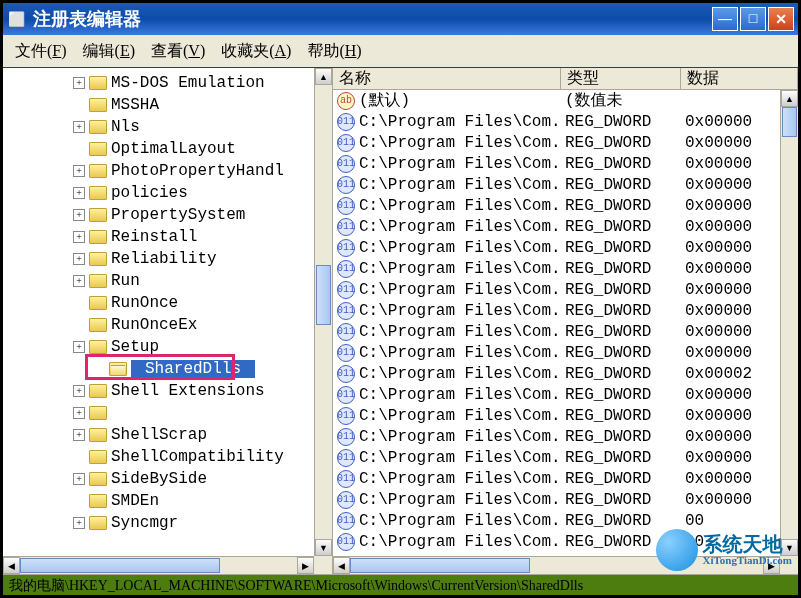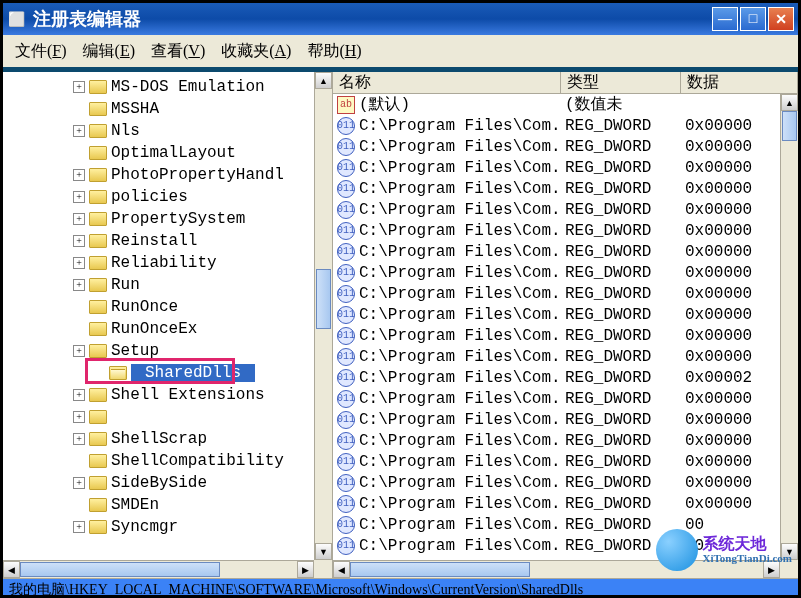--- a/index.html
+++ b/index.html
@@ -4,21 +4,21 @@
 <style>
 * { margin: 0; padding: 0; box-sizing: border-box; }
 body { font-family: SimSun, "宋体", serif; font-size: 16px; background: #fff; width: 801px; height: 598px; overflow: hidden; position: relative; border: 3px solid #000; }
 .titlebar { height: 32px; background: linear-gradient(to bottom, #1a5bb8 0%, #0d4ba8 50%, #3a7ae0 100%); display: flex; align-items: center; padding: 0 4px; color: #fff; }
 .titlebar .icon { width: 20px; height: 20px; margin-right: 6px; display: flex; align-items: center; justify-content: center; font-size: 14px; }
 .titlebar .title { flex: 1; font-weight: bold; font-size: 18px; }
 .winbtns { display: flex; gap: 2px; }
 .winbtn { width: 26px; height: 24px; display: flex; align-items: center; justify-content: center; border: 1px solid #fff; font-size: 14px; font-weight: bold; }
 .winbtn.min, .winbtn.max { background: linear-gradient(to bottom, #5a9ae8, #2a6ad0); color: #fff; }
 .winbtn.close { background: linear-gradient(to bottom, #e88050, #d04020); color: #fff; }
-.menubar { height: 26px; background: #ece9d8; display: flex; align-items: center; padding: 16px 4px; border-bottom: 5px solid #0c4a6e; }
+.menubar { height: 26px; background: #ece9d8; display: flex; align-items: center; padding: 16px 4px; border-bottom: 1px solid #0c4a6e; }
 .menuitem { padding: 2px 8px; cursor: default; }
 .menuitem .accel { text-decoration: underline; }
 .content { display: flex; height: 506px; }
 .treepane { width: 330px; border-right: 1px solid #aca899; overflow: hidden; position: relative; background: #fff; }
 .treecontent { padding: 4px 2px; height: 488px; overflow: hidden; }
 .treerow { display: flex; align-items: center; height: 22px; padding-left: 68px; white-space: nowrap; }
 .treerow.deep { padding-left: 88px; }
 .expander { width: 12px; height: 12px; border: 1px solid #888; display: flex; align-items: center; justify-content: center; font-size: 10px; line-height: 1; margin-right: 4px; background: #fff; flex-shrink: 0; }
 .expander.blank { border: none; background: transparent; }
 .folder { width: 18px; height: 14px; background: linear-gradient(to bottom, #fff0a0, #e8c850); border: 1px solid #c0a030; border-radius: 1px; margin-right: 4px; flex-shrink: 0; position: relative; }
@@ -29,33 +29,33 @@
 .listpane { flex: 1; overflow: hidden; position: relative; background: #fff; }
 .listheader { display: flex; height: 22px; background: #ece9d8; border-bottom: 1px solid #aca899; text-align: center; }
 .listheader .col { border-right: 1px solid #aca899; padding: 2px 6px; display: flex; align-items: center; }
 .col-name { width: 228px; }
 .col-type { width: 120px; }
 .col-data { flex: 1; }
 .listcontent { height: 466px; overflow: hidden; }
 .listrow { display: flex; height: 21px; align-items: center; font-family: "Courier New", monospace; }
 .listrow .cell { padding: 0 4px; white-space: nowrap; overflow: hidden; display: flex; align-items: center; }
 .valicon { width: 18px; height: 18px; margin-right: 4px; flex-shrink: 0; display: flex; align-items: center; justify-content: center; font-size: 10px; border: 1px solid; }
-.valicon.str { border-color: #c04040; background: #fef9c3; color: #c04040; }
+.valicon.str { border-color: #c04040; background: #fef9c3; color: #c04040; border-radius: 9px; }
 .valicon.dw { border-color: #4060c0; background: #e0e8ff; color: #4060c0; border-radius: 9px; }
 .vscroll { position: absolute; right: 0; top: 22px; bottom: 18px; width: 18px; background: #ece9d8; border-left: 1px solid #aca899; }
 .vscroll.tree { top: 0; bottom: 18px; }
 .vscroll .btn, .hscroll .btn { width: 17px; height: 17px; background: linear-gradient(to bottom, #fdfdfd, #cecece); border: 1px solid #aca899; display: flex; align-items: center; justify-content: center; font-size: 9px; }
 .vscroll .thumb { width: 15px; background: linear-gradient(to right, #cde0f8, #a8c8f0); border: 1px solid #6a8ac0; margin-left: 1px; }
 .hscroll { position: absolute; left: 0; right: 18px; bottom: 0; height: 18px; background: #ece9d8; border-top: 1px solid #aca899; display: flex; }
 .hscroll .thumb { height: 15px; background: linear-gradient(to bottom, #cde0f8, #a8c8f0); border: 1px solid #6a8ac0; margin-top: 1px; }
 .hscroll .track { flex: 1; position: relative; }
-.statusbar { height: 22px; background: #3b82f6; border-top: 1px solid #aca899; padding: 2px 6px; font-size: 14px; display: flex; align-items: center; white-space: nowrap; overflow: hidden; }
+.statusbar { height: 22px; background: #4d7c0f; border-top: 1px solid #aca899; padding: 2px 6px; font-size: 14px; display: flex; align-items: center; white-space: nowrap; overflow: hidden; }
 .watermark { position: absolute; right: 6px; bottom: 24px; display: flex; align-items: center; gap: 4px; }
 .watermark .logo { width: 42px; height: 42px; border-radius: 50%; background: radial-gradient(circle at 30% 30%, #8ad0ff, #1a90e0); position: relative; }
-.watermark .txt { font-size: 16px; color: #6d28d9; font-weight: bold; line-height: 1; }
+.watermark .txt { font-size: 20px; color: #0369a1; font-weight: bold; line-height: 1; }
 .watermark .url { font-size: 11px; color: #3070b0; font-weight: bold; }
 .corner { position: absolute; right: 0; bottom: 0; width: 18px; height: 18px; background: #ece9d8; }
 </style>
 </head>
 <body>
 
 <div class="titlebar">
   <span class="icon">⬜</span>
   <span class="title">注册表编辑器</span>
   <div class="winbtns">

